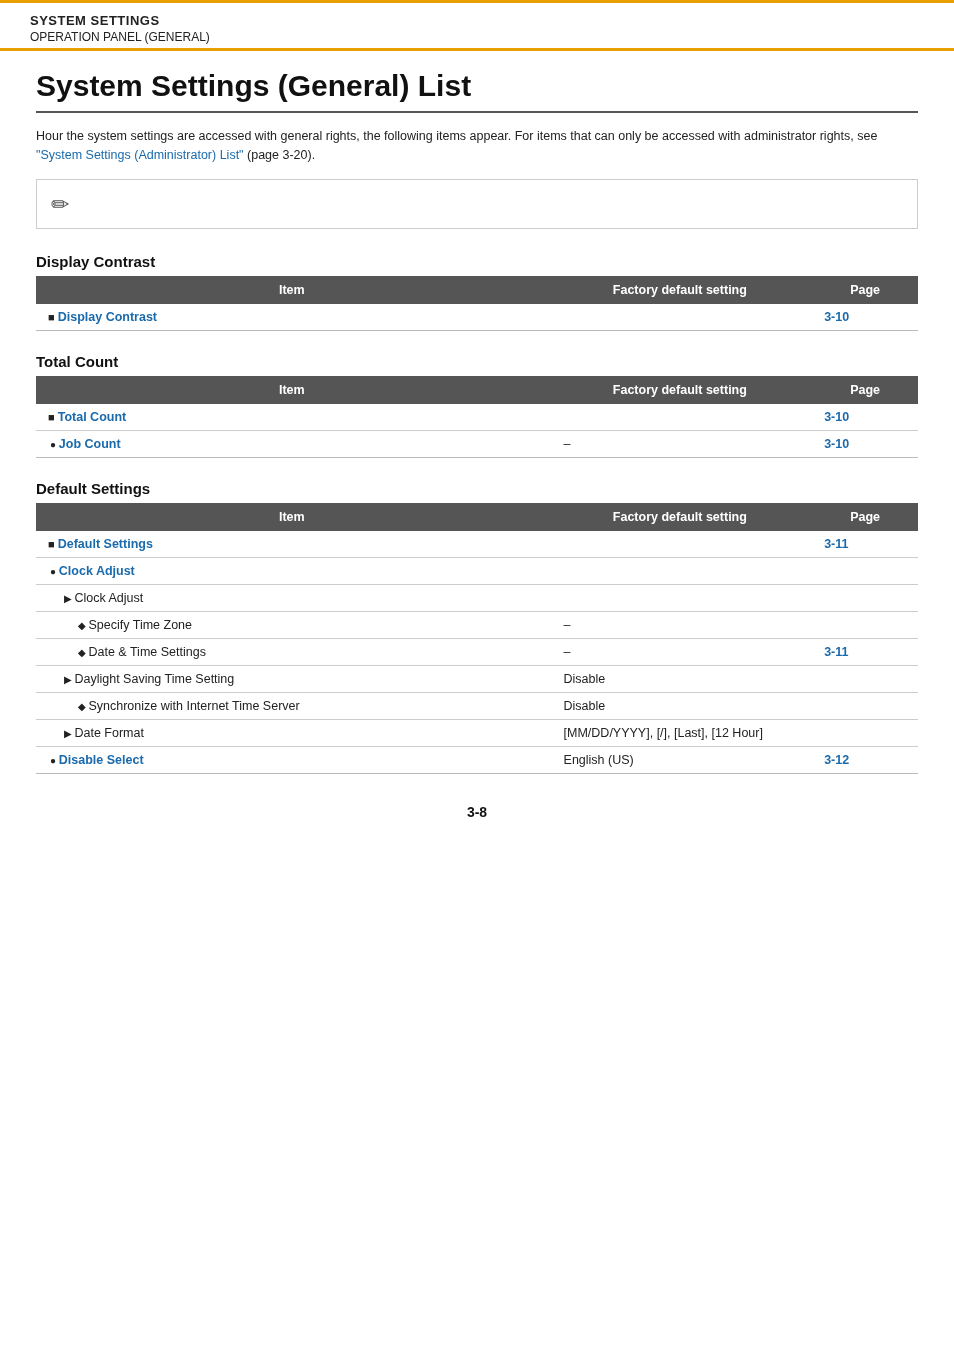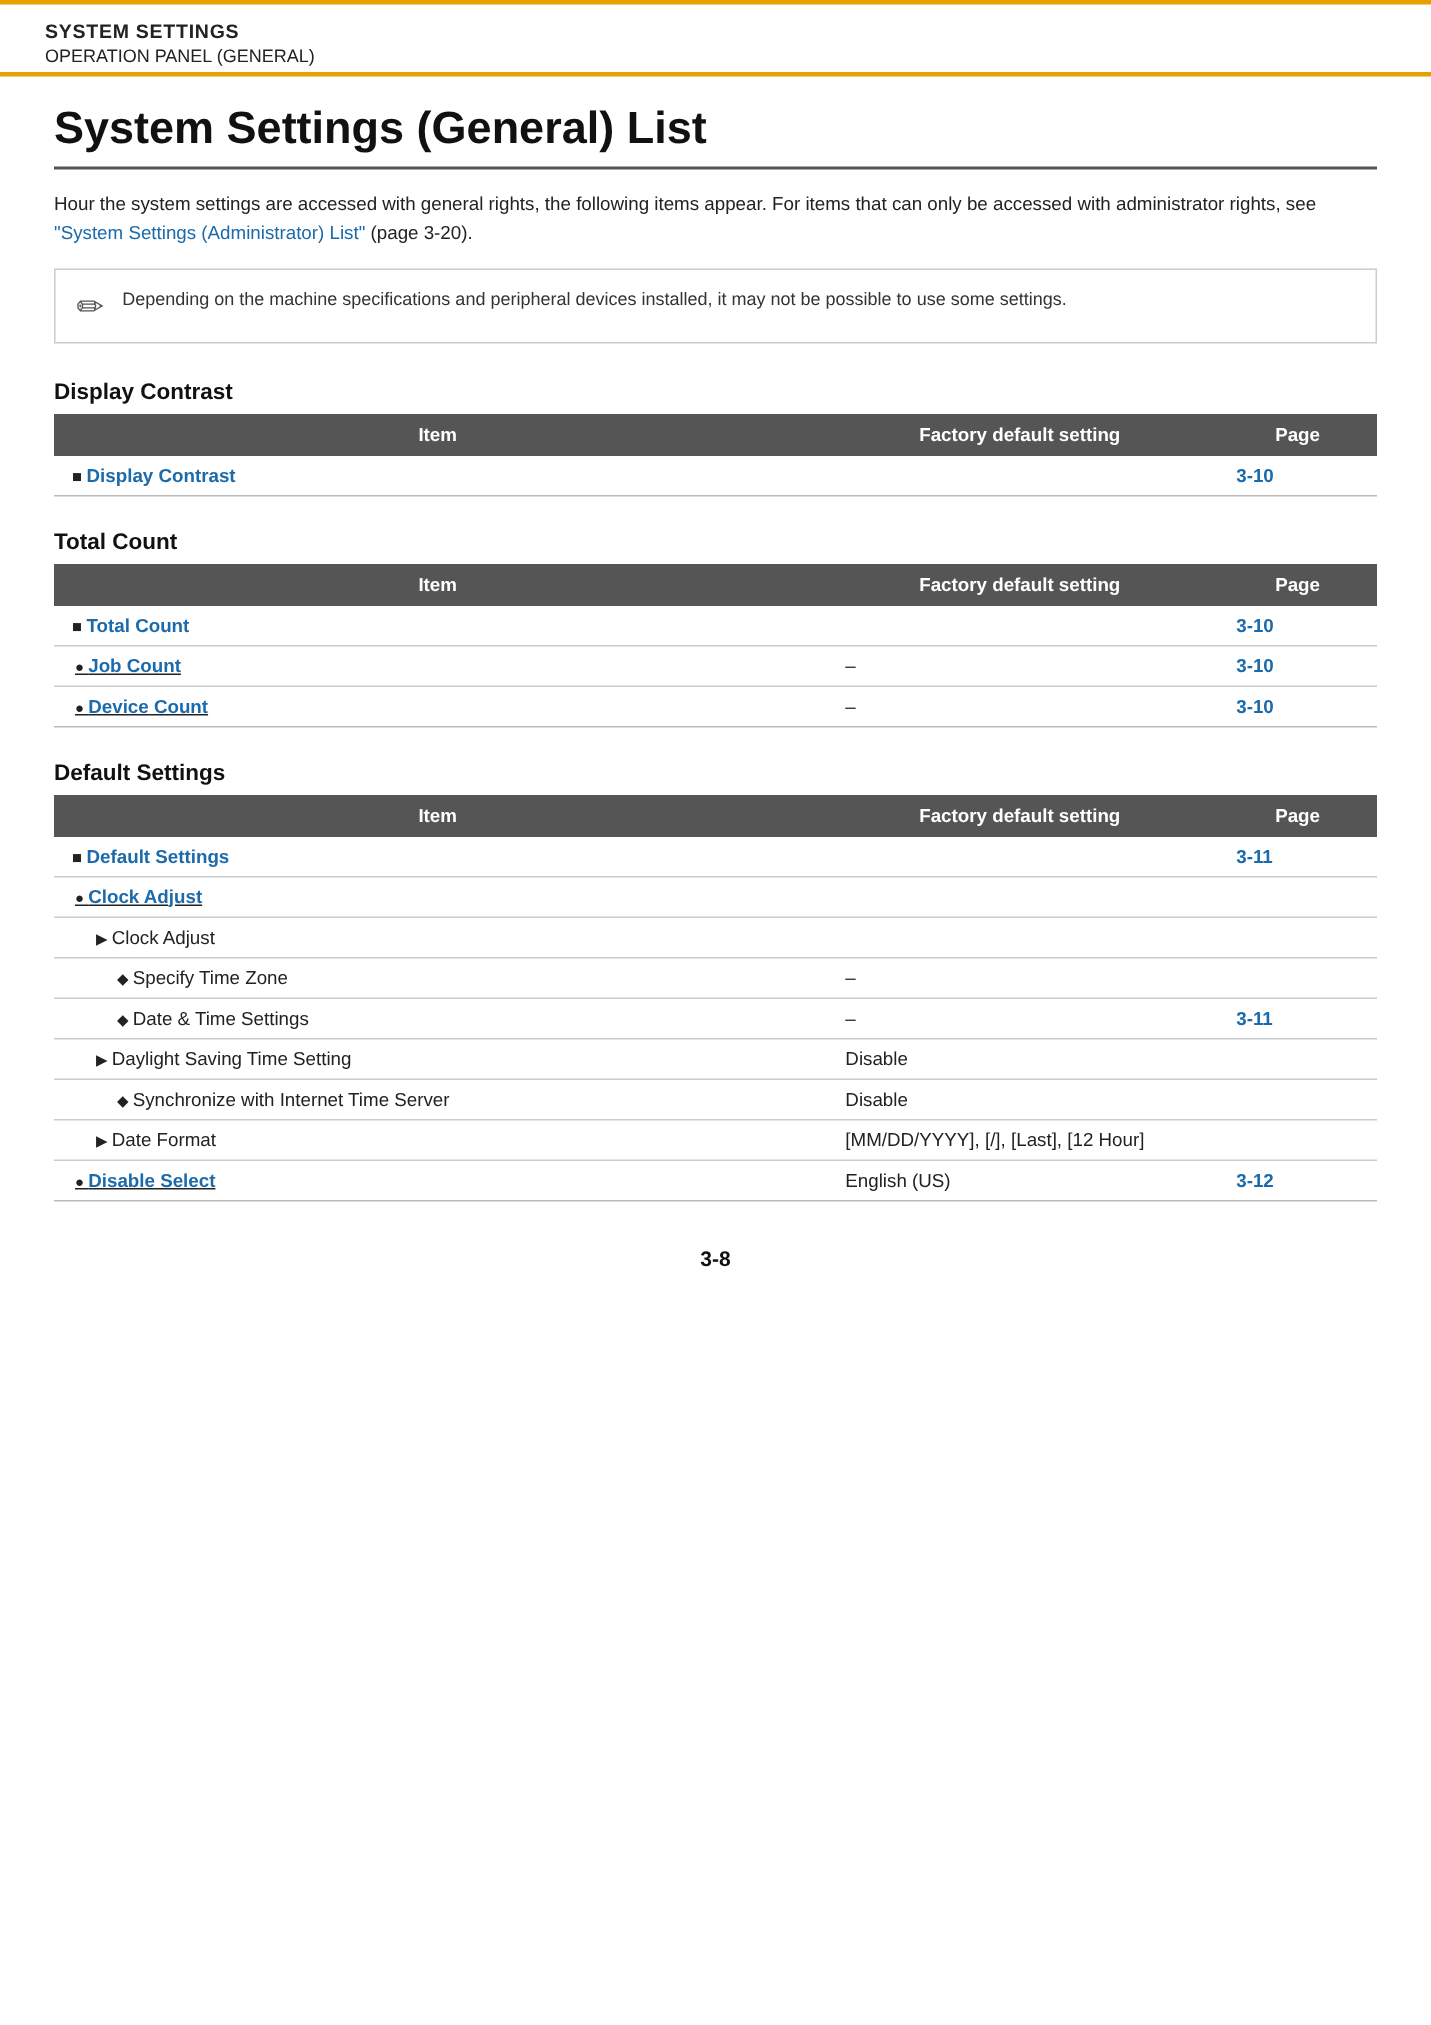--- a/index.html
+++ b/index.html
@@ -102,21 +102,21 @@
     tbody tr:last-child { border-bottom: 1px solid #bbb; }
     tbody td {
       padding: 6px 12px;
       font-size: 12.5px;
       vertical-align: middle;
     }
     td.item-col { }
     td.factory-col { text-align: left; padding-left: 16px; }
     td.page-col { text-align: left; }
     .link-blue { color: #1a6aac; text-decoration: none; font-weight: bold; }
-    .indent-1 { padding-left: 14px; text-decoration: underline; }
+    .indent-1 { padding-left: 14px; }
     .indent-2 { padding-left: 28px; }
     .indent-3 { padding-left: 42px; }
     .bullet-square::before { content: "■ "; font-size: 11px; }
     .bullet-circle::before { content: "● "; font-size: 10px; }
     .bullet-triangle::before { content: "▶ "; font-size: 10px; }
     .bullet-diamond::before { content: "◆ "; font-size: 10px; }
     .page-number {
       text-align: center;
       font-size: 14px;
       font-weight: bold;
@@ -140,21 +140,20 @@
 
 <div class="main-content">
   <h1 class="page-title">System Settings (General) List</h1>
 
   <p class="intro-text">
     <span>Hour the system settings are accessed with general rights, the following items appear. For items that can only be accessed with administrator rights, see </span><a href="#">"System Settings (Administrator) List"</a><span> (page 3-20).</span>
   </p>
 
   <div class="note-box">
     <span class="note-icon">✏</span>
-    <span class="note-text">Depending on the machine specifications and peripheral devices installed, it may not be possible to use some settings.</span>
   </div>
 
   <div class="section-heading">Display Contrast</div>
   <table>
     <thead>
       <tr>
         <th class="item-col">Item</th>
         <th class="factory-col">Factory default setting</th>
         <th class="page-col">Page</th>
       </tr>
@@ -181,25 +180,20 @@
       <tr>
         <td class="item-col"><span class="bullet-square"></span><a href="#" class="link-blue">Total Count</a></td>
         <td class="factory-col"></td>
         <td class="page-col"><a href="#" class="link-blue">3-10</a></td>
       </tr>
       <tr>
         <td class="item-col indent-1"><span class="bullet-circle"></span><a href="#" class="link-blue">Job Count</a></td>
         <td class="factory-col">–</td>
         <td class="page-col"><a href="#" class="link-blue">3-10</a></td>
       </tr>
-      <tr>
-        <td class="item-col indent-1"><span class="bullet-circle"></span><a href="#" class="link-blue">Device Count</a></td>
-        <td class="factory-col">–</td>
-        <td class="page-col"><a href="#" class="link-blue">3-10</a></td>
-      </tr>
     </tbody>
   </table>
 
   <div class="section-heading">Default Settings</div>
   <table>
     <thead>
       <tr>
         <th class="item-col">Item</th>
         <th class="factory-col">Factory default setting</th>
         <th class="page-col">Page</th>

